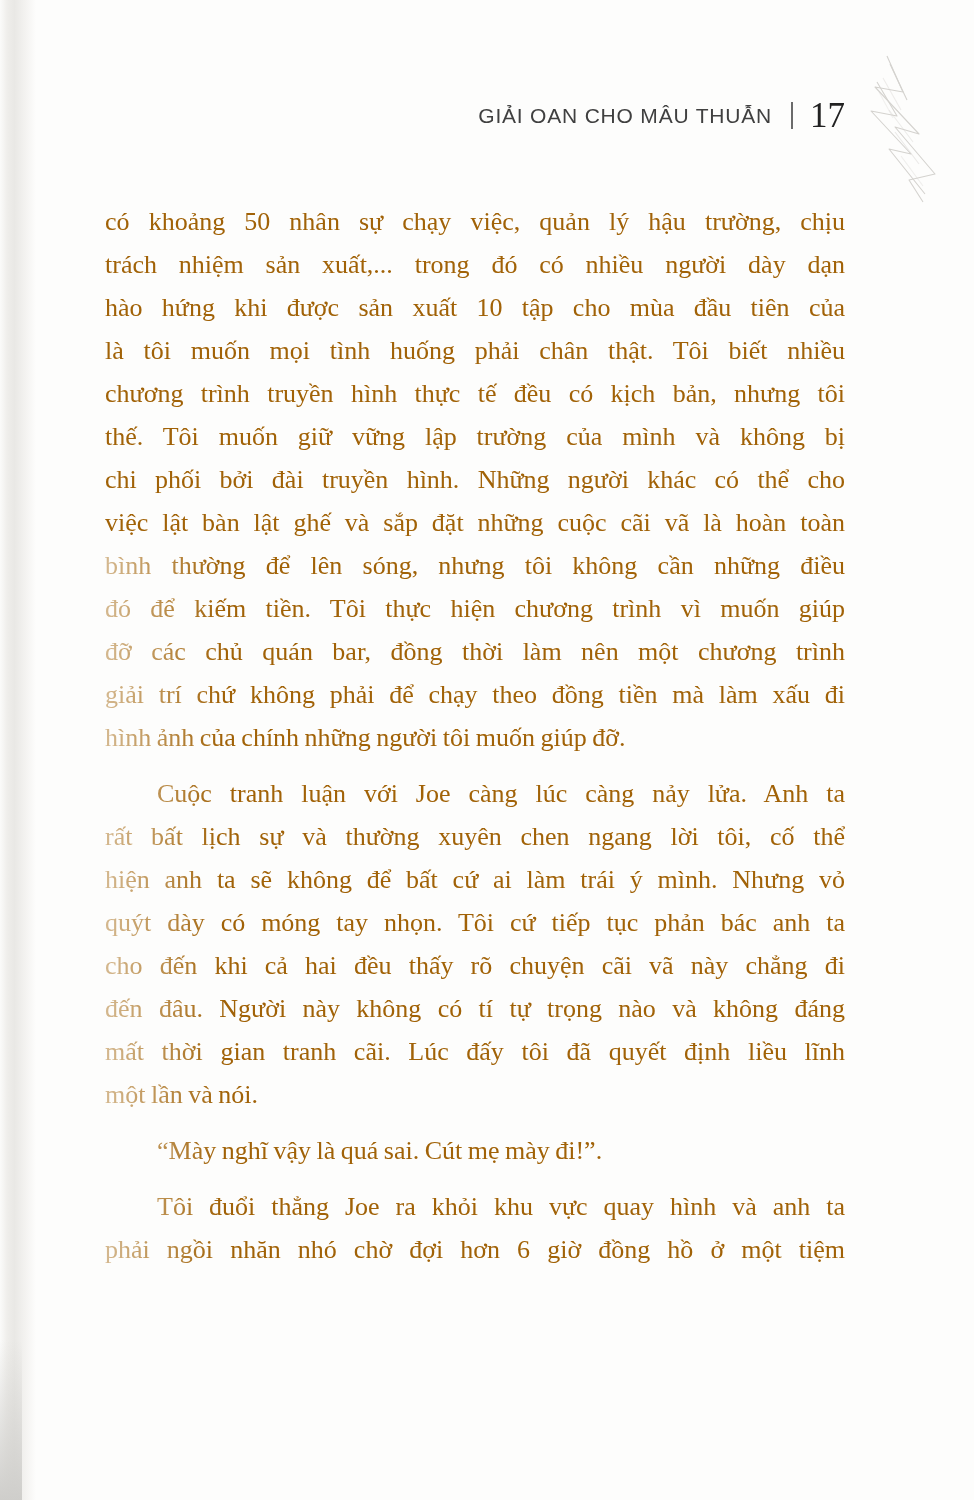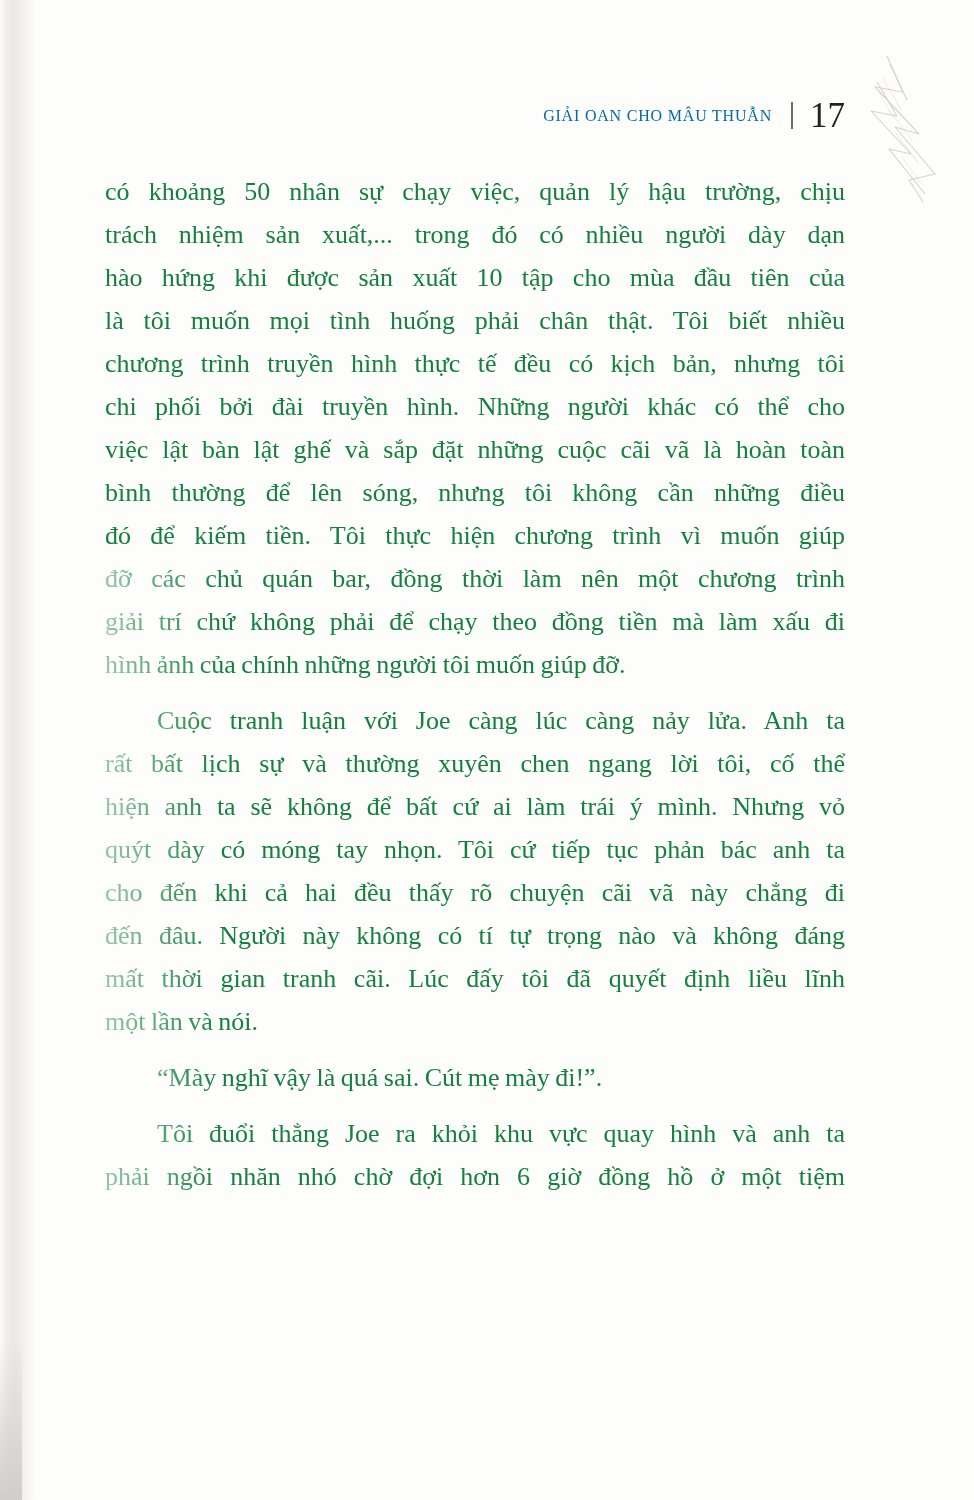--- a/index.html
+++ b/index.html
@@ -46,46 +46,46 @@
   
   .header {
     position: absolute;
     left: 105px; top: 98px;
     width: 740px;
     display: flex;
     align-items: center;
     justify-content: flex-end;
   }
   .header-title {
-    font-family: Liberation Serif, serif;
-    font-size: 16px;
+    font-family: Liberation Sans, sans-serif;
+    font-size: 21px;
     letter-spacing: 0.8px;
-    color: #0369a1;
+    color: #404040;
     font-weight: 500;
     white-space: nowrap;
   }
   .header-divider {
     display: inline-block;
     width: 2px;
     height: 27px;
     background: #6b6b6b;
     margin: 0 17px 0 19px;
   }
   .header-pagenum {
     font-family: "Liberation Serif", "DejaVu Serif", serif;
     font-size: 35px;
     color: #222;
     line-height: 1;
   }
   
   .text-block {
     position: absolute;
-    left: 105px; top: 170px;
+    left: 105px; top: 200px;
     width: 740px;
-    color: #15803d;
+    color: #a16207;
     font-size: 26px;
     word-spacing: -1px;
     font-family: Liberation Serif, serif;
   }
   .para { margin: 0; }
   .para + .para { margin-top: 13px; }
   .line {
     height: 43px;
     line-height: 43px;
     overflow: hidden;
@@ -132,20 +132,21 @@
     <span class="header-pagenum">17</span>
   </div>
 
   <div class="text-block" id="text-block">
       <div class="para">
         <div class="line just">có khoảng 50 nhân sự chạy việc, quản lý hậu trường, chịu</div>
         <div class="line just">trách nhiệm sản xuất,... trong đó có nhiều người dày dạn</div>
         <div class="line just">hào hứng khi được sản xuất 10 tập cho mùa đầu tiên của</div>
         <div class="line just">là tôi muốn mọi tình huống phải chân thật. Tôi biết nhiều</div>
         <div class="line just">chương trình truyền hình thực tế đều có kịch bản, nhưng tôi</div>
+        <div class="line just">thế. Tôi muốn giữ vững lập trường của mình và không bị</div>
         <div class="line just">chi phối bởi đài truyền hình. Những người khác có thể cho</div>
         <div class="line just">việc lật bàn lật ghế và sắp đặt những cuộc cãi vã là hoàn toàn</div>
         <div class="line just">bình thường để lên sóng, nhưng tôi không cần những điều</div>
         <div class="line just">đó để kiếm tiền. Tôi thực hiện chương trình vì muốn giúp</div>
         <div class="line just">đỡ các chủ quán bar, đồng thời làm nên một chương trình</div>
         <div class="line just">giải trí chứ không phải để chạy theo đồng tiền mà làm xấu đi</div>
         <div class="line">hình ảnh của chính những người tôi muốn giúp đỡ.</div>
       </div>
       <div class="para">
         <div class="line just indent">Cuộc tranh luận với Joe càng lúc càng nảy lửa. Anh ta</div>

